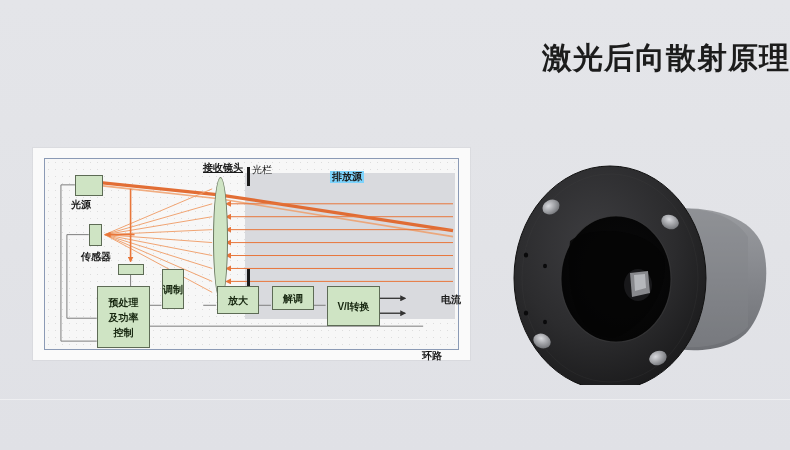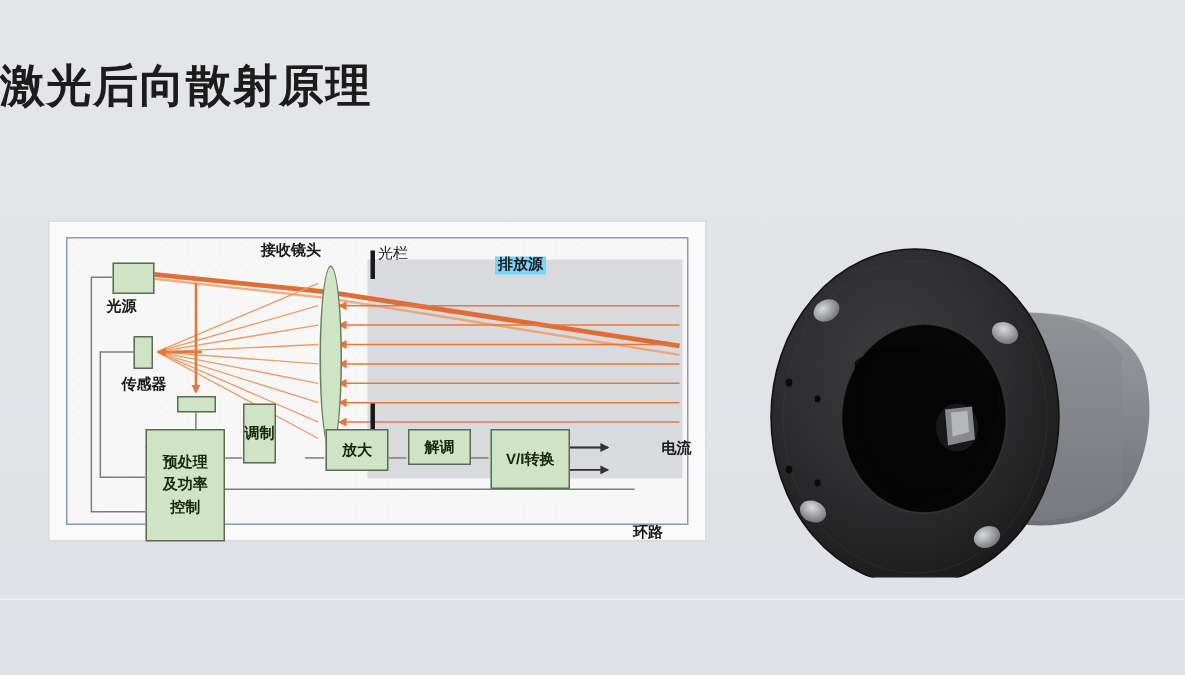--- a/index.html
+++ b/index.html
@@ -12,21 +12,21 @@
     position:relative;width:790px;height:450px;
     background:linear-gradient(180deg,#e4e5e9 0%,#e2e3e7 55%,#e0e1e6 100%);
   }
   #faint-rule{
     position:absolute;left:0;top:399px;width:790px;height:1px;
     background:rgba(255,255,255,.45);
   }
   
   #title{
     position:absolute;left:0;top:38px;width:790px;
-    text-align:left;
+    text-align:right;
     font-size:30px;line-height:40px;font-weight:700;
     color:#1c1c1c;letter-spacing:1px;
   }
   
   #diagram-panel{
     position:absolute;left:33px;top:148px;width:437px;height:212px;
     background:#fafafa;
     box-shadow:0 0 0 1px rgba(0,0,0,.03);
   }
   #diagram-inner{
@@ -50,21 +50,21 @@
     position:absolute;
     background:#cfe4c4;border:1px solid #5d6b55;
     box-sizing:border-box;
     color:#16260f;text-align:center;
     font-size:8.5px;line-height:11px;
     display:flex;align-items:center;justify-content:center;
   }
   #box-source{left:30px;top:16px;width:28px;height:21px;}
   #box-sensor{left:44px;top:65px;width:13px;height:22px;}
   #box-mid{left:73px;top:105px;width:26px;height:11px;}
-  #box-pre{left:52px;top:127px;width:53px;height:75px;font-size:10px;line-height:15px;font-weight:700;flex-direction:column;}
+  #box-pre{left:52px;top:127px;width:53px;height:62px;font-size:10px;line-height:15px;font-weight:700;flex-direction:column;}
   #box-mod{left:117px;top:110px;width:22px;height:40px;font-size:10px;font-weight:700;}
   #box-amp{left:172px;top:127px;width:42px;height:28px;font-size:10px;font-weight:700;}
   #box-demod{left:227px;top:127px;width:42px;height:24px;font-size:10px;font-weight:700;}
   #box-vi{left:282px;top:127px;width:53px;height:40px;font-size:10px;font-weight:700;}
   
   #lens{
     position:absolute;left:168px;top:18px;width:13px;height:122px;
     background:#cfe4c4;border:1px solid #6c7a62;
     border-radius:50%/50%;
   }
@@ -74,21 +74,21 @@
   }
   #ap-top{top:8px;height:19px;}
   #ap-bot{top:110px;height:32px;}
   
   .dlabel{
     position:absolute;color:#1a1a1a;font-size:10px;line-height:12px;
     font-weight:700;white-space:nowrap;
   }
   #lab-source{left:26px;top:40px;}
   #lab-sensor{left:36px;top:92px;}
-  #lab-lens{left:129px;top:3px;}
+  #lab-lens{left:158px;top:3px;text-decoration:underline;}
   #lab-aperture{left:207px;top:5px;font-weight:400;}
   #lab-emit{left:285px;top:12px;background:#7dd3fc;padding:0 2px;}
   #lab-cur1{left:377px;top:135px;padding-left:19px;}
   #lab-cur2{left:377px;top:150px;margin-top:41px;}
   
   #wires{position:absolute;inset:0;}
 </style>
 </head>
 <body>
 

